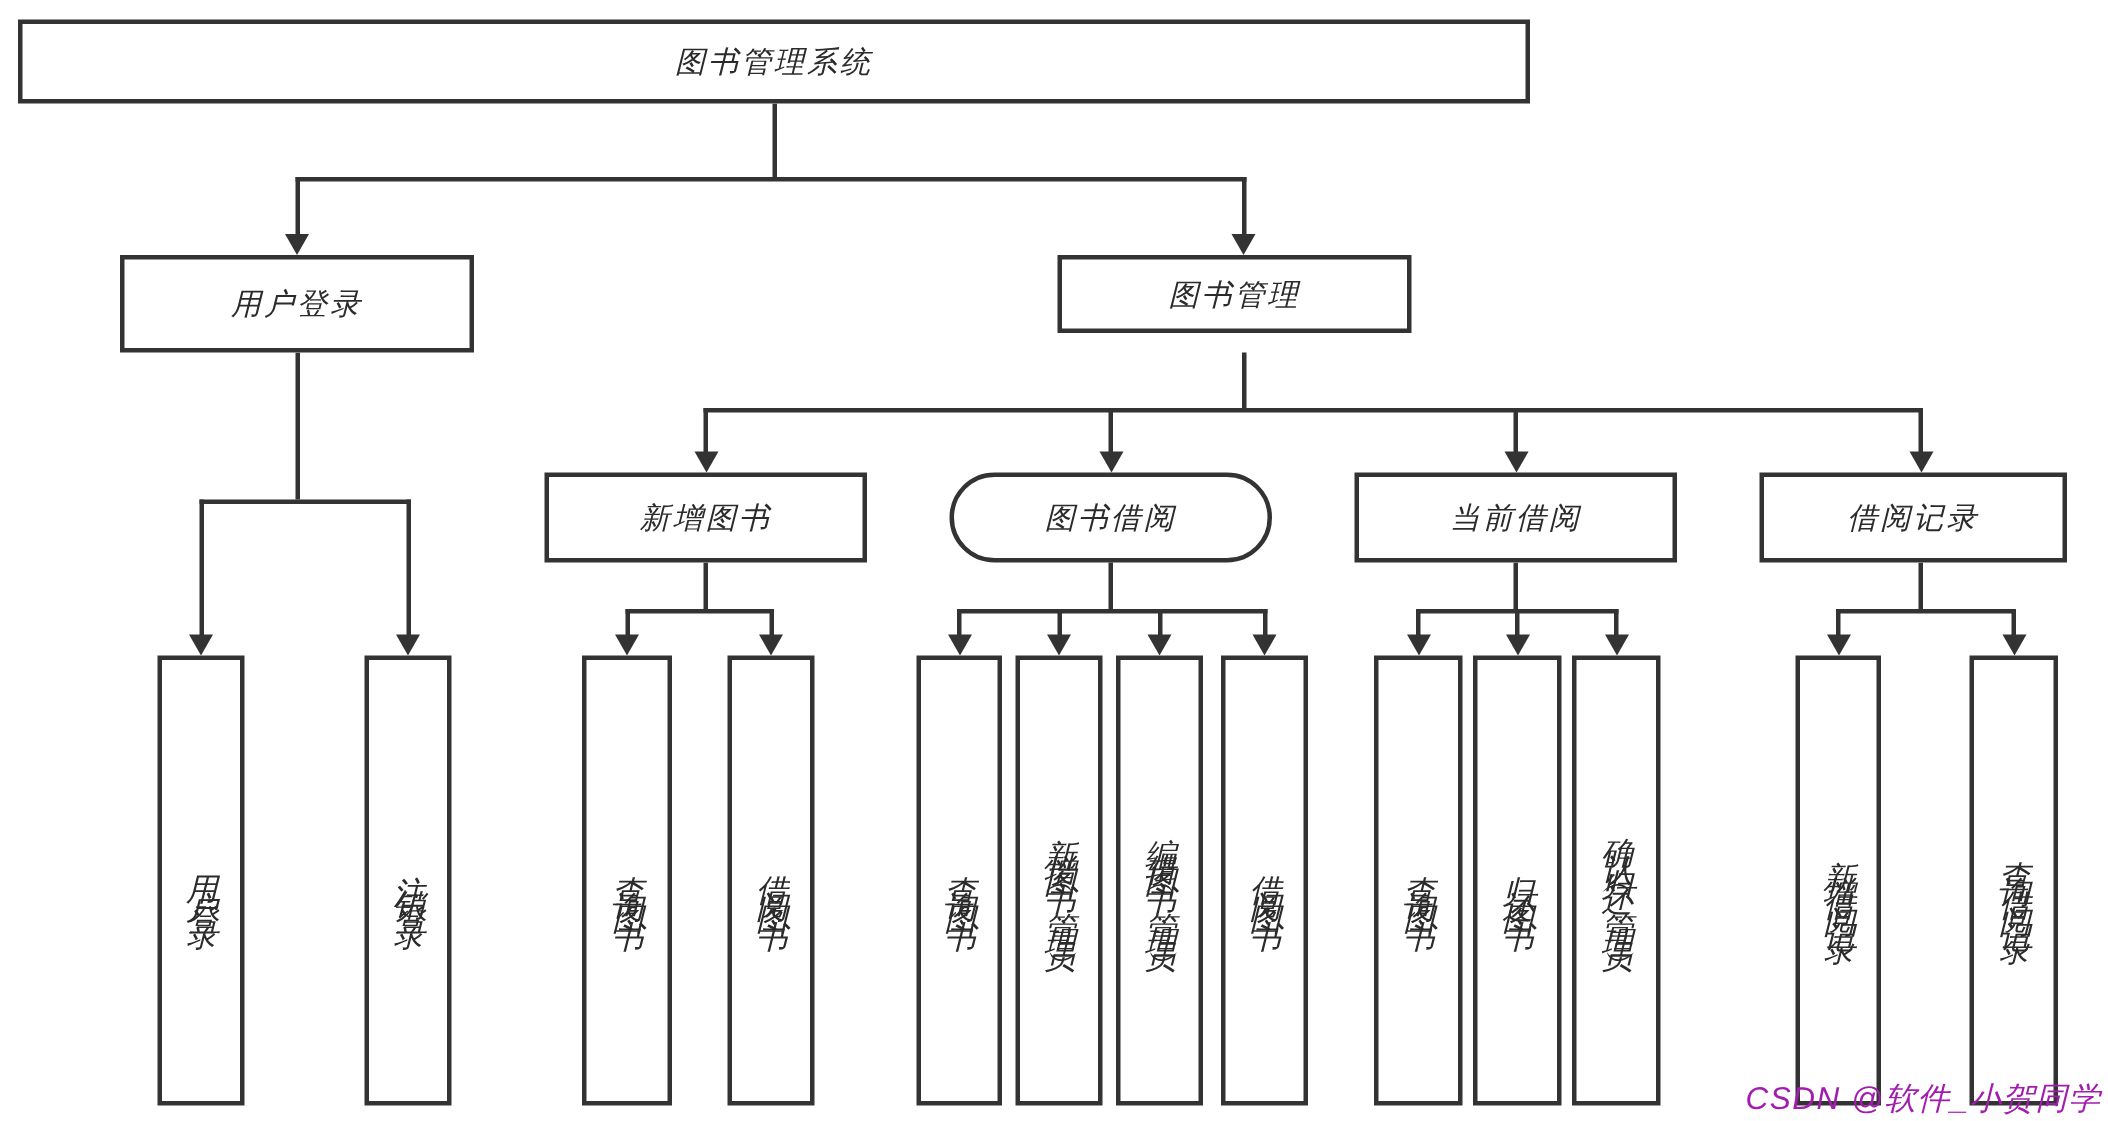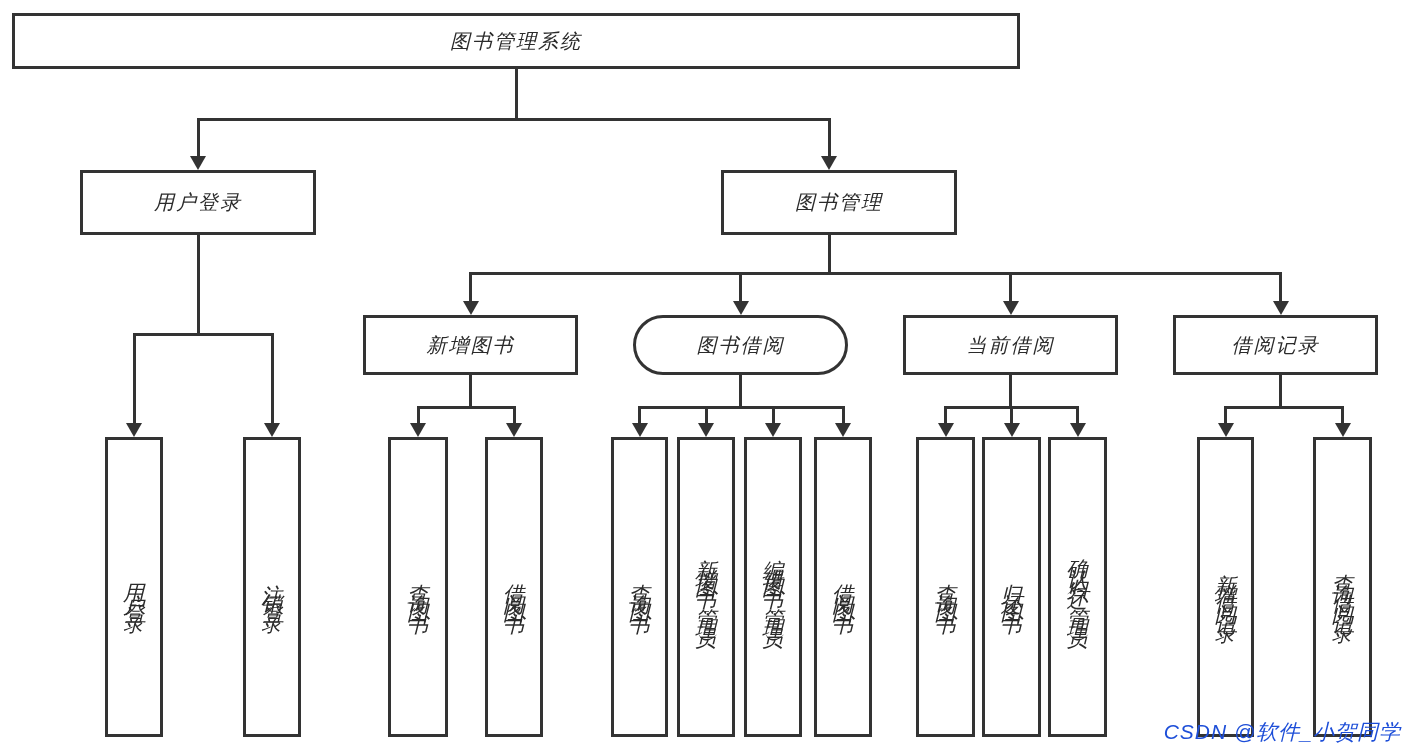--- a/index.html
+++ b/index.html
@@ -60,30 +60,30 @@
     border-left: 8px solid transparent;
     border-right: 8px solid transparent;
     border-top: 14px solid #333333;
     z-index: 1;
   }
   .watermark {
     position: absolute;
     right: 4px;
     bottom: 1px;
     font-size: 21px;
-    color: #1d4ed8;
+    color: #a21caf;
     letter-spacing: 1px;
     z-index: 5;
     white-space: nowrap;
   }
 
   
   #node-root            { left: 12px;   top: 13px;  width: 1008px; height: 56px; }
   #node-user-login      { left: 80px;   top: 170px; width: 236px;  height: 65px; }
-  #node-book-management { left: 721px;  top: 170px; width: 236px;  height: 65px; }
+  #node-book-management { left: 705px;  top: 170px; width: 236px;  height: 52px; }
 
   #node-new-book-recommend { left: 363px;  top: 315px; width: 215px; height: 60px; }
   #node-book-borrow        { left: 633px;  top: 315px; width: 215px; height: 60px; border-radius: 30px; }
   #node-current-borrow     { left: 903px;  top: 315px; width: 215px; height: 60px; }
   #node-borrow-records     { left: 1173px; top: 315px; width: 205px; height: 60px; }
 
   .leaf { top: 437px; height: 300px; }
   #leaf-user-login       { left: 105px;  width: 58px; }
   #leaf-logout           { left: 243px;  width: 58px; }
   #leaf-query-book-g2    { left: 388px;  width: 60px; }

